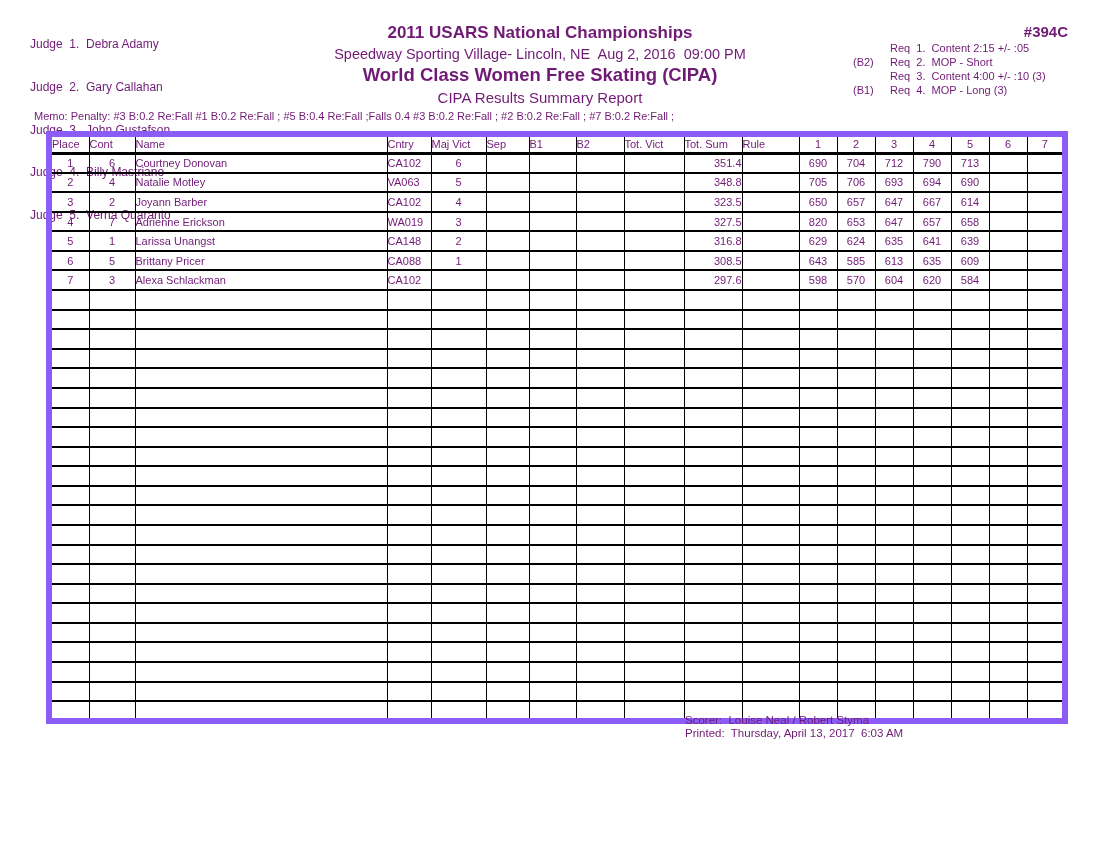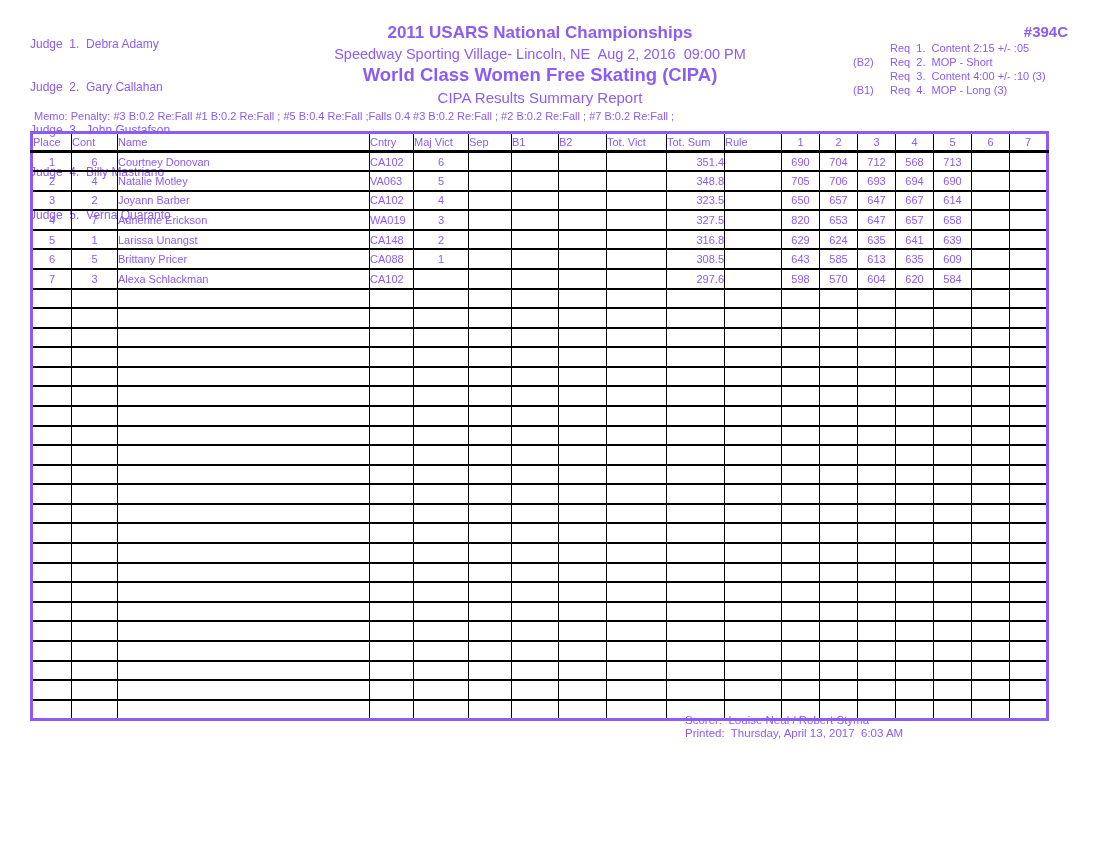--- a/index.html
+++ b/index.html
@@ -1,37 +1,37 @@
 <!DOCTYPE html>
 <html><head>
 <meta charset="utf-8">
 <style>
   html,body { margin:0; padding:0; background:#fff; }
   .page {
     position:relative; width:1100px; height:850px; background:#ffffff;
-    color:#8b5cf6; font-family:"Liberation Sans", sans-serif; overflow:hidden;
+    color:#701a75; font-family:"Liberation Sans", sans-serif; overflow:hidden;
   }
   
   .judges { position:absolute; left:30px; top:9px; font-size:12px; line-height:14.2px; white-space:pre; }
   
   .titleblock { position:absolute; left:0; top:23px; width:1080px; text-align:center; }
   .t1 { font-size:17px; font-weight:bold; }
   .t2 { font-size:14.5px; margin-top:3px; white-space:pre; }
   .t3 { font-size:18.5px; font-weight:bold; margin-top:2px; }
   .t4 { font-size:15px; margin-top:3px; }
   
   .codeblock { position:absolute; left:853px; top:25px; width:215px; font-size:11px; line-height:14px; }
   .code { font-weight:bold; font-size:15px; width:170px; margin-left:45px; text-align:right; margin-bottom:2px; }
   .reqrow { display:flex; white-space:pre; }
   .reqpre { width:37px; flex:0 0 37px; }
   
   .memo { position:absolute; left:34px; top:110px; font-size:11px; white-space:pre; }
   
   .tablewrap { position:absolute; left:30px; top:131px; }
-  table.results { border-collapse:collapse; table-layout:fixed; width:1016px; border:3px solid #8b5cf6; }
+  table.results { border-collapse:collapse; table-layout:fixed; width:1016px; border:6px solid #8b5cf6;margin-left:16px; }
   table.results th, table.results td {
     padding:0; font-size:11px; font-weight:normal; overflow:hidden;
     white-space:nowrap; vertical-align:middle;
   }
   table.results th { border:1px solid #000; border-bottom:3px solid #000; }
   table.results td { border:1px solid #000; border-bottom-width:2px; }
   thead tr { height:19px; }
   tbody tr { height:19.58px; }
   .ac { text-align:center; }
   .hl { text-align:left; padding-left:4px; }
@@ -133,21 +133,21 @@
             <td class="ac">6</td>
             <td class="ac"></td>
             <td class="ac"></td>
             <td class="ac"></td>
             <td class="ac"></td>
             <td class="as">351.4</td>
             <td class="ac"></td>
             <td class="ac">690</td>
             <td class="ac">704</td>
             <td class="ac">712</td>
-            <td class="ac">568</td>
+            <td class="ac">790</td>
             <td class="ac">713</td>
             <td class="ac"></td>
             <td class="ac"></td>
           </tr>
           <tr>
             <td class="ac">2</td>
             <td class="ac">4</td>
             <td class="an">Natalie Motley</td>
             <td class="ay">VA063</td>
             <td class="ac">5</td>

